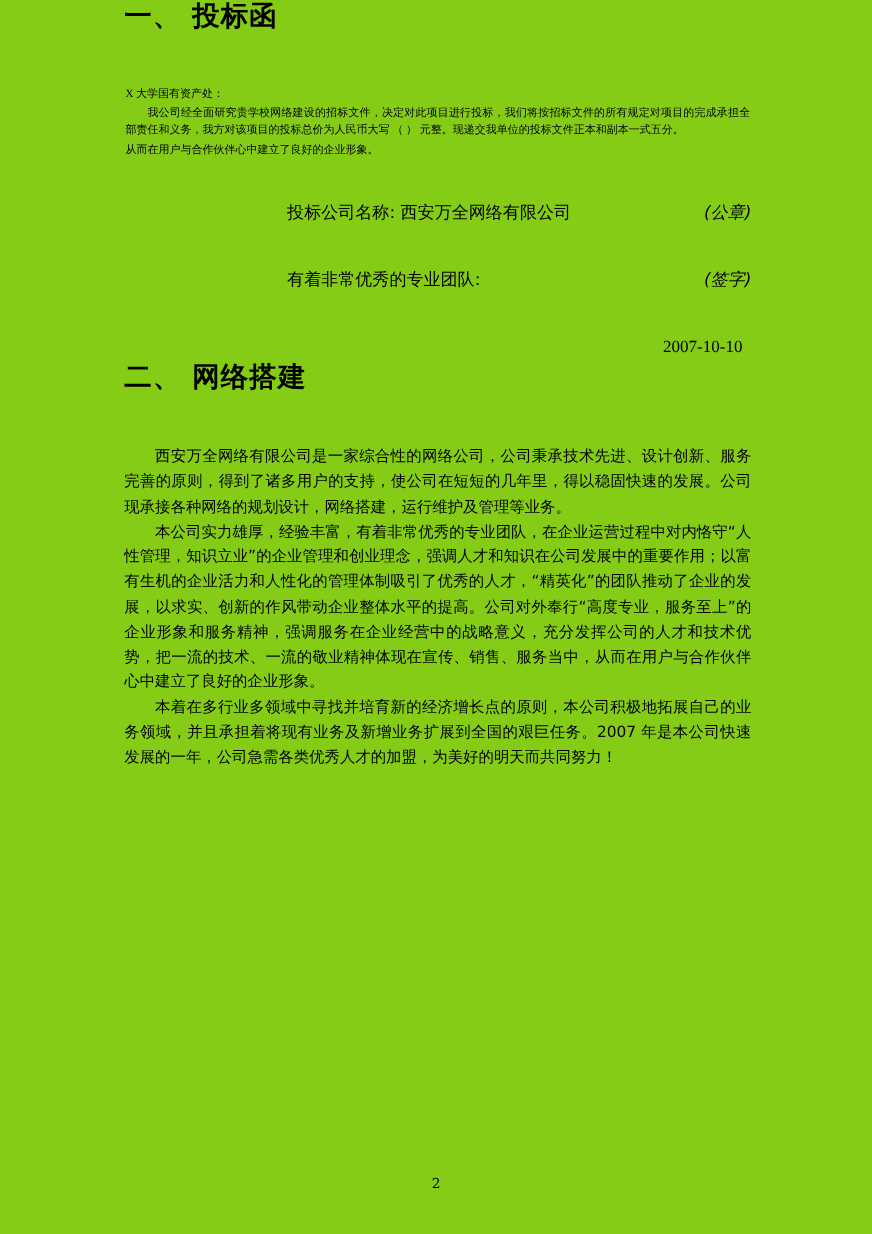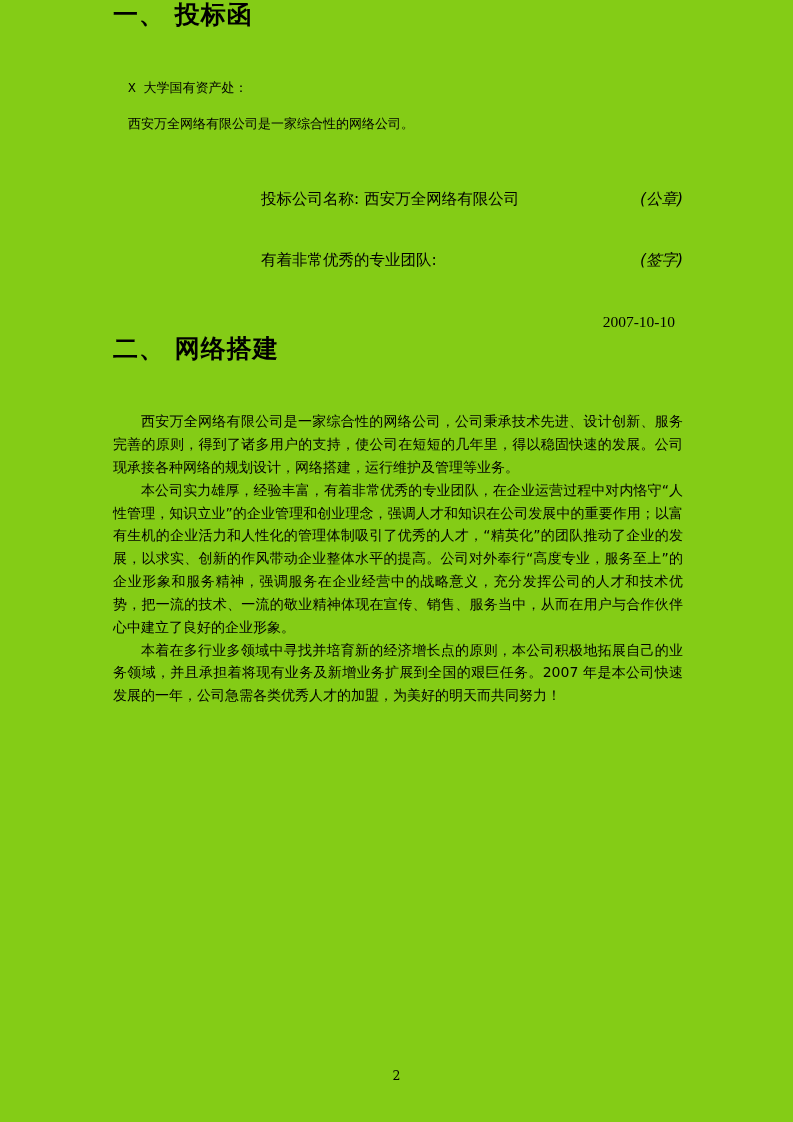--- a/index.html
+++ b/index.html
@@ -31,34 +31,34 @@
     letter-spacing: 1px;
     line-height: 1.2;
   }
   .sec1-heading {
     margin-top: 178px;
   }
   .sec2-heading {
     margin-top: 74px;
   }
   .para {
-    font-size: 13px;
+    font-size: 10px;
     line-height: 1.62;
     text-align: justify;
-    margin: 15px;
-    font-family: Liberation Mono, monospace;
+    margin: 1px;
+    font-family: Liberation Serif, serif;
   }
   .addressee {
     margin-top: 48px;
   }
   .indent2 {
     text-indent: 2em;
   }
   .sign-block {
-    margin-top: 52px;
+    margin-top: 36px;
     font-size: 15.5px;
     line-height: 1.62;
     position: relative;
   }
   .sign-row {
     position: relative;
     padding-left: 148px;
     margin-bottom: 36px;
   }
   .sign-row .right-mark {
@@ -100,22 +100,23 @@
 </head>
 <body>
 
 <div class="page">
   <div class="content">
 
     <h1 class="section-heading sec1-heading">一、  投标函</h1>
 
     <p class="para addressee">X 大学国有资产处：</p>
 
+    <p class="para indent2">我公司经全面研究贵学校网络建设的招标文件，决定对此项目进行投标，我们将按招标文件的所有规定对项目的完成承担全部责任和义务，我方对该项目的投标总价为人民币大写 （                                ） 元整。现递交我单位的投标文件正本和副本一式五分。</p>
 
-    <p class="para">西安万全网络有限公司是一家综合性的网络公司。</p>
+    <p class="para">从而在用户与合作伙伴心中建立了良好的企业形象。</p>
 
     <div class="sign-block">
       <div class="sign-row">
         <span>投标公司名称: 西安万全网络有限公司</span>
         <span class="right-mark">(公章)</span>
       </div>
       <div class="sign-row">
         <span>有着非常优秀的专业团队:</span>
         <span class="right-mark">(签字)</span>
       </div>

